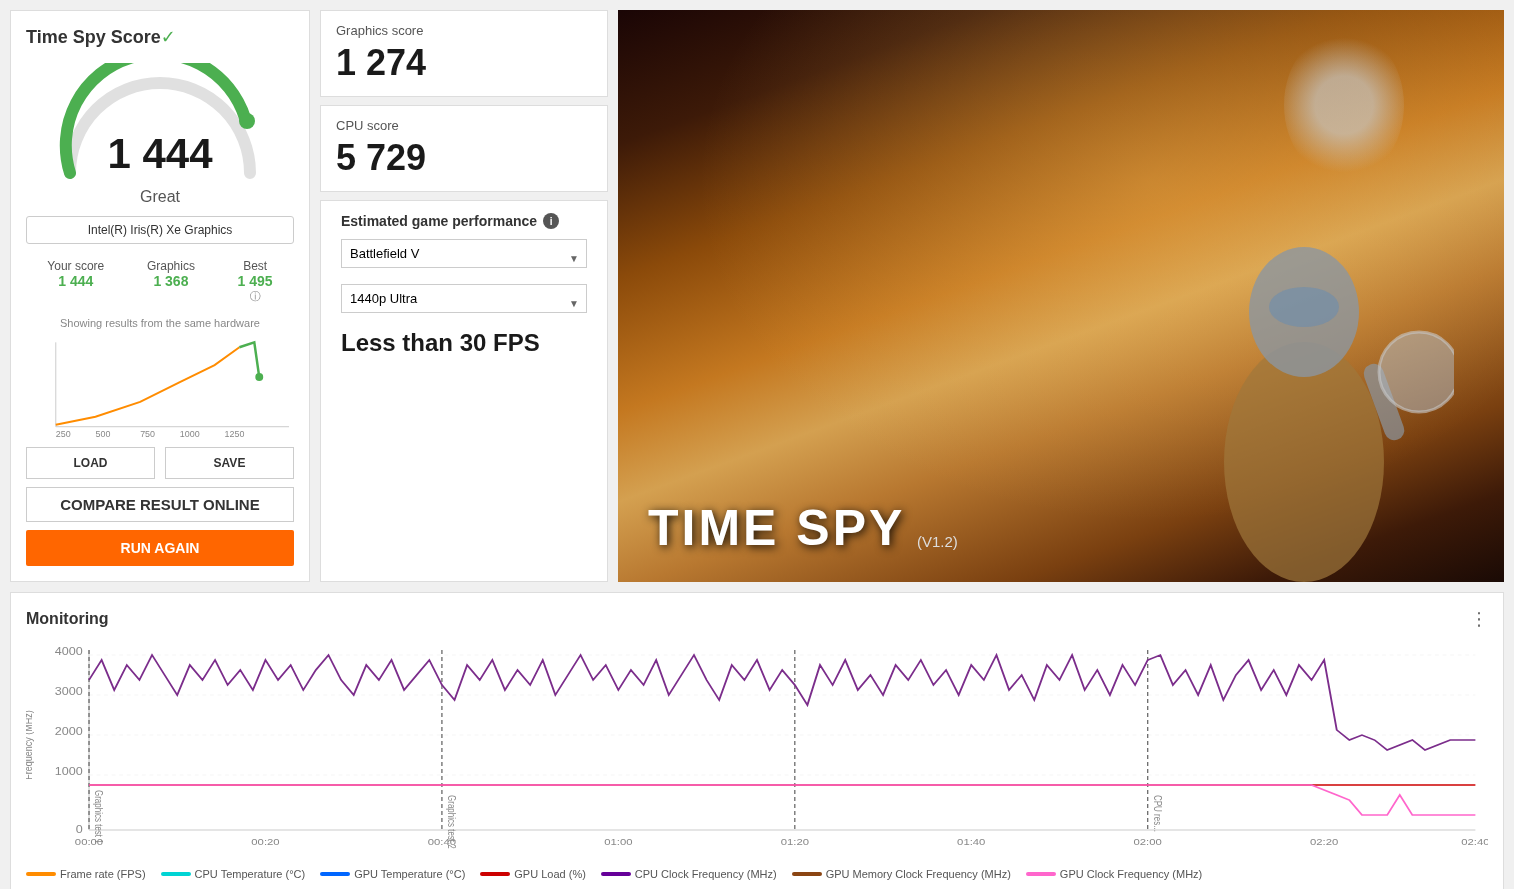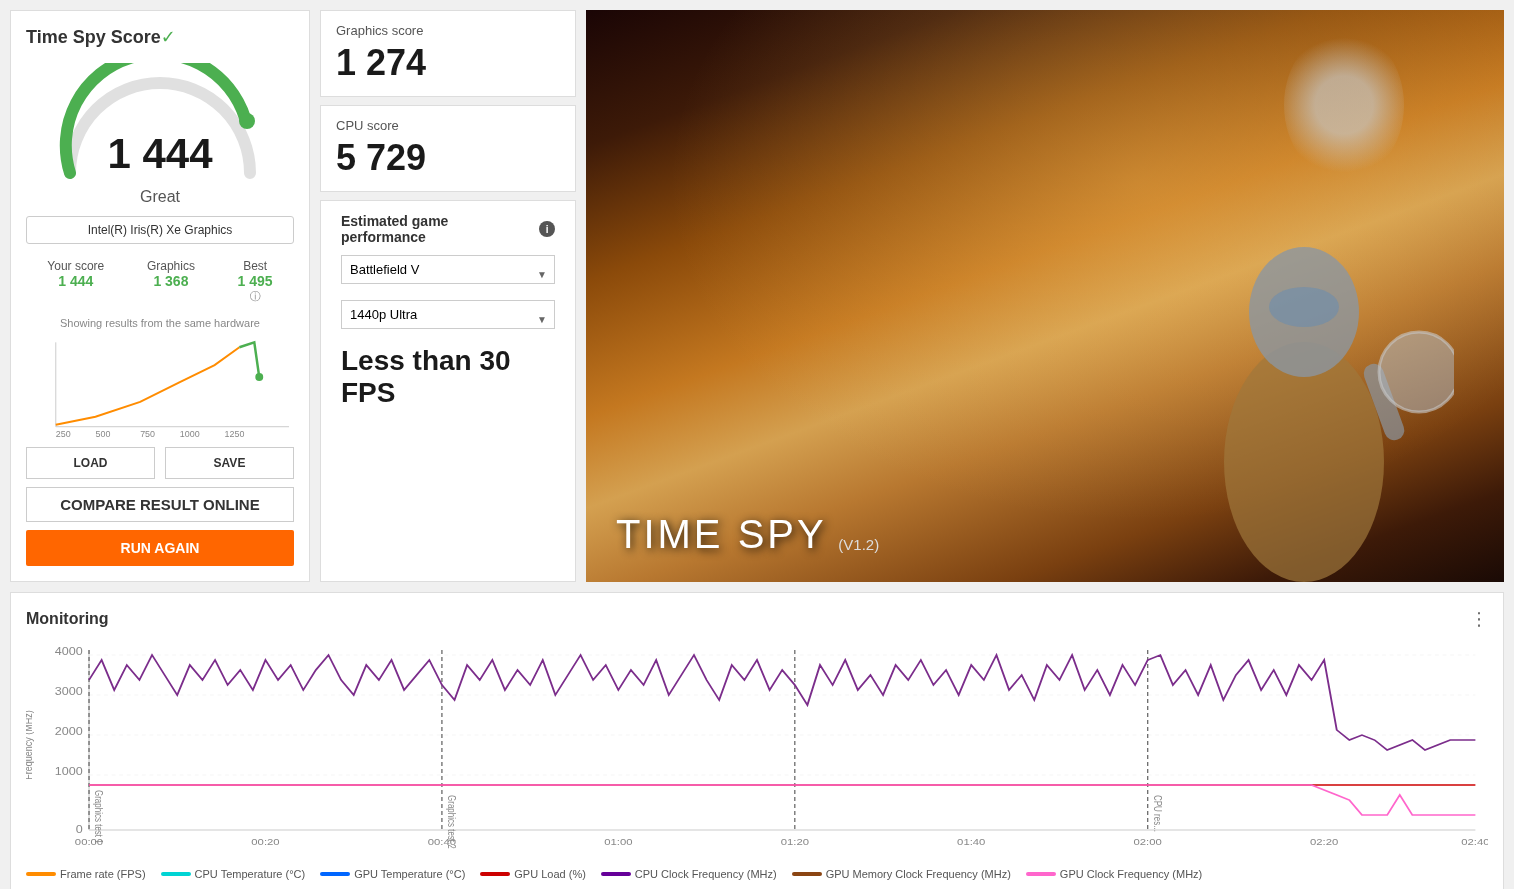--- a/index.html
+++ b/index.html
@@ -35,36 +35,36 @@
     .showing-results { font-size: 11px; color: #888; margin: 8px 0; }
 
     .mini-chart { width: 100%; height: 100px; position: relative; margin-bottom: 10px; }
 
     .btn-row { display: flex; gap: 10px; width: 100%; margin-bottom: 8px; }
     .btn-outline { flex: 1; padding: 8px; border: 1px solid #ccc; background: #fff; cursor: pointer; font-size: 12px; font-weight: 600; color: #333; text-align: center; }
     .btn-compare { width: 100%; padding: 8px; border: 1px solid #ccc; background: #fff; cursor: pointer; font-size: 15px; font-weight: 600; color: #333; margin-bottom: 8px; }
     .btn-run-again { width: 100%; padding: 10px; background: #ff6600; border: none; cursor: pointer; font-size: 14px; font-weight: 700; color: #fff; text-transform: uppercase; border-radius: 2px; text-align: center; }
 
     
-    .middle-panel { width: 256px; display: flex; flex-direction: column; gap: 8px; }
+    .middle-panel { width: 288px; display: flex; flex-direction: column; gap: 8px; }
 
     .score-box { background: #fff; border: 1px solid #ddd; padding: 12px 15px; }
     .score-box-label { font-size: 13px; color: #555; margin-bottom: 4px; }
     .score-box-value { font-size: 36px; font-weight: 700; color: #1a1a1a; }
 
     .perf-box { background: #fff; border: 1px solid #ddd; padding: 12px 20px; flex: 1; }
     .perf-header { display: flex; align-items: center; gap: 6px; margin-bottom: 10px; }
     .perf-title { font-size: 14px; font-weight: 600; }
     .info-icon { background: #555; color: #fff; border-radius: 50%; width: 16px; height: 16px; display: inline-flex; align-items: center; justify-content: center; font-size: 10px; font-weight: 700; }
 
     .select-dropdown { width: 100%; padding: 6px 8px; border: 1px solid #ccc; margin-bottom: 8px; background: #fff; font-size: 13px; appearance: none; cursor: pointer; }
     .select-wrapper { position: relative; margin-bottom: 8px; }
     .select-wrapper::after { content: '▼'; position: absolute; right: 8px; top: 50%; transform: translateY(-50%); font-size: 10px; color: #666; pointer-events: none; }
 
-    .fps-result { font-size: 28px; font-weight: 700; color: #1a1a1a; margin-top: 8px; }
+    .fps-result { font-size: 24px; font-weight: 700; color: #1a1a1a; margin-top: 8px; }
 
     
     .right-panel { flex: 1; position: relative; background: #1a0a05; overflow: hidden; min-height: 370px; }
 
     
     .monitoring-section { background: #fff; border: 1px solid #ddd; margin: 0 10px 10px; padding: 15px; }
     .monitoring-header { display: flex; justify-content: space-between; align-items: center; margin-bottom: 10px; }
     .monitoring-title { font-size: 16px; font-weight: 600; }
     .three-dots { font-size: 18px; color: #666; cursor: pointer; }
 
@@ -185,21 +185,21 @@
 
           <ellipse cx="150" cy="100" rx="55" ry="65" fill="rgba(140,150,160,0.8)"></ellipse>
 
           <ellipse cx="150" cy="95" rx="35" ry="20" fill="rgba(100,140,180,0.5)"></ellipse>
 
           <rect x="220" y="150" width="20" height="80" rx="10" fill="rgba(140,150,160,0.7)" transform="rotate(-20,230,190)"></rect>
           <circle cx="265" cy="160" r="40" fill="rgba(180,190,200,0.5)" stroke="rgba(200,200,200,0.6)" stroke-width="3"></circle>
         </svg>
 
         <div style="position:absolute;bottom:25px;left:30px;">
-          <span style="font-size:40px;font-weight:400;color:#fff;text-shadow:2px 2px 10px rgba(0,0,0,0.9);letter-spacing:3px;">TIME SPY</span>
+          <span style="font-size:50px;font-weight:700;color:#fff;text-shadow:2px 2px 10px rgba(0,0,0,0.9);letter-spacing:3px;">TIME SPY</span>
           <span style="font-size:15px;color:#ddd;margin-left:8px;vertical-align:middle;">(V1.2)</span>
         </div>
       </div>
     </div>
   </div>
 
   <div class="monitoring-section">
     <div class="monitoring-header">
       <span class="monitoring-title">Monitoring</span>
       <span class="three-dots">⋮</span>

